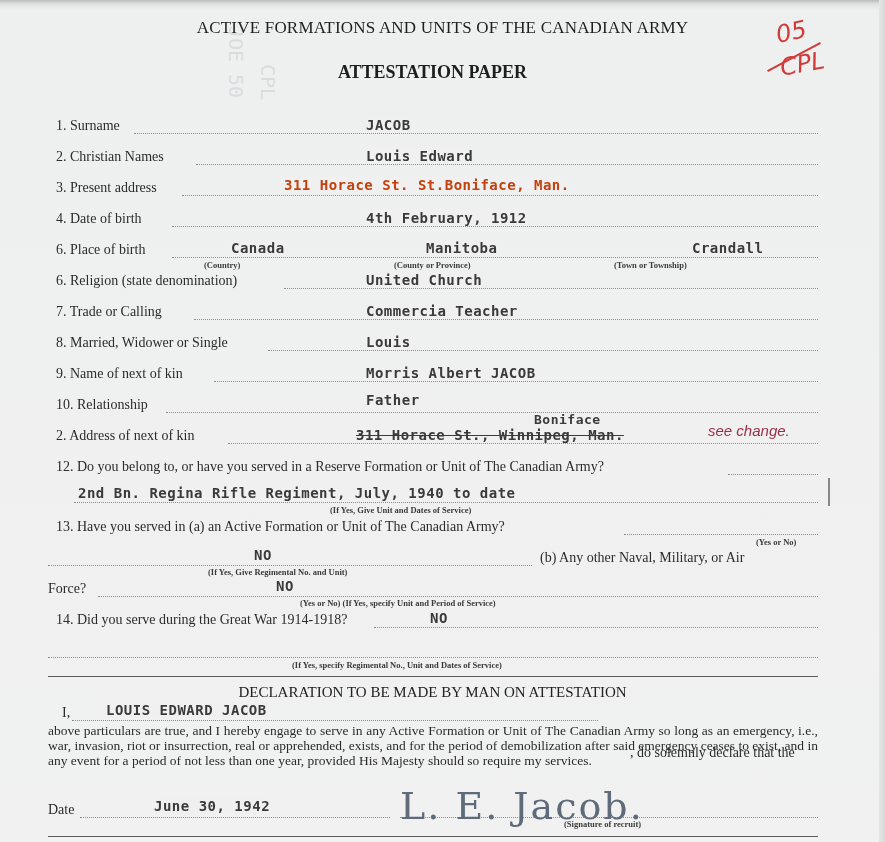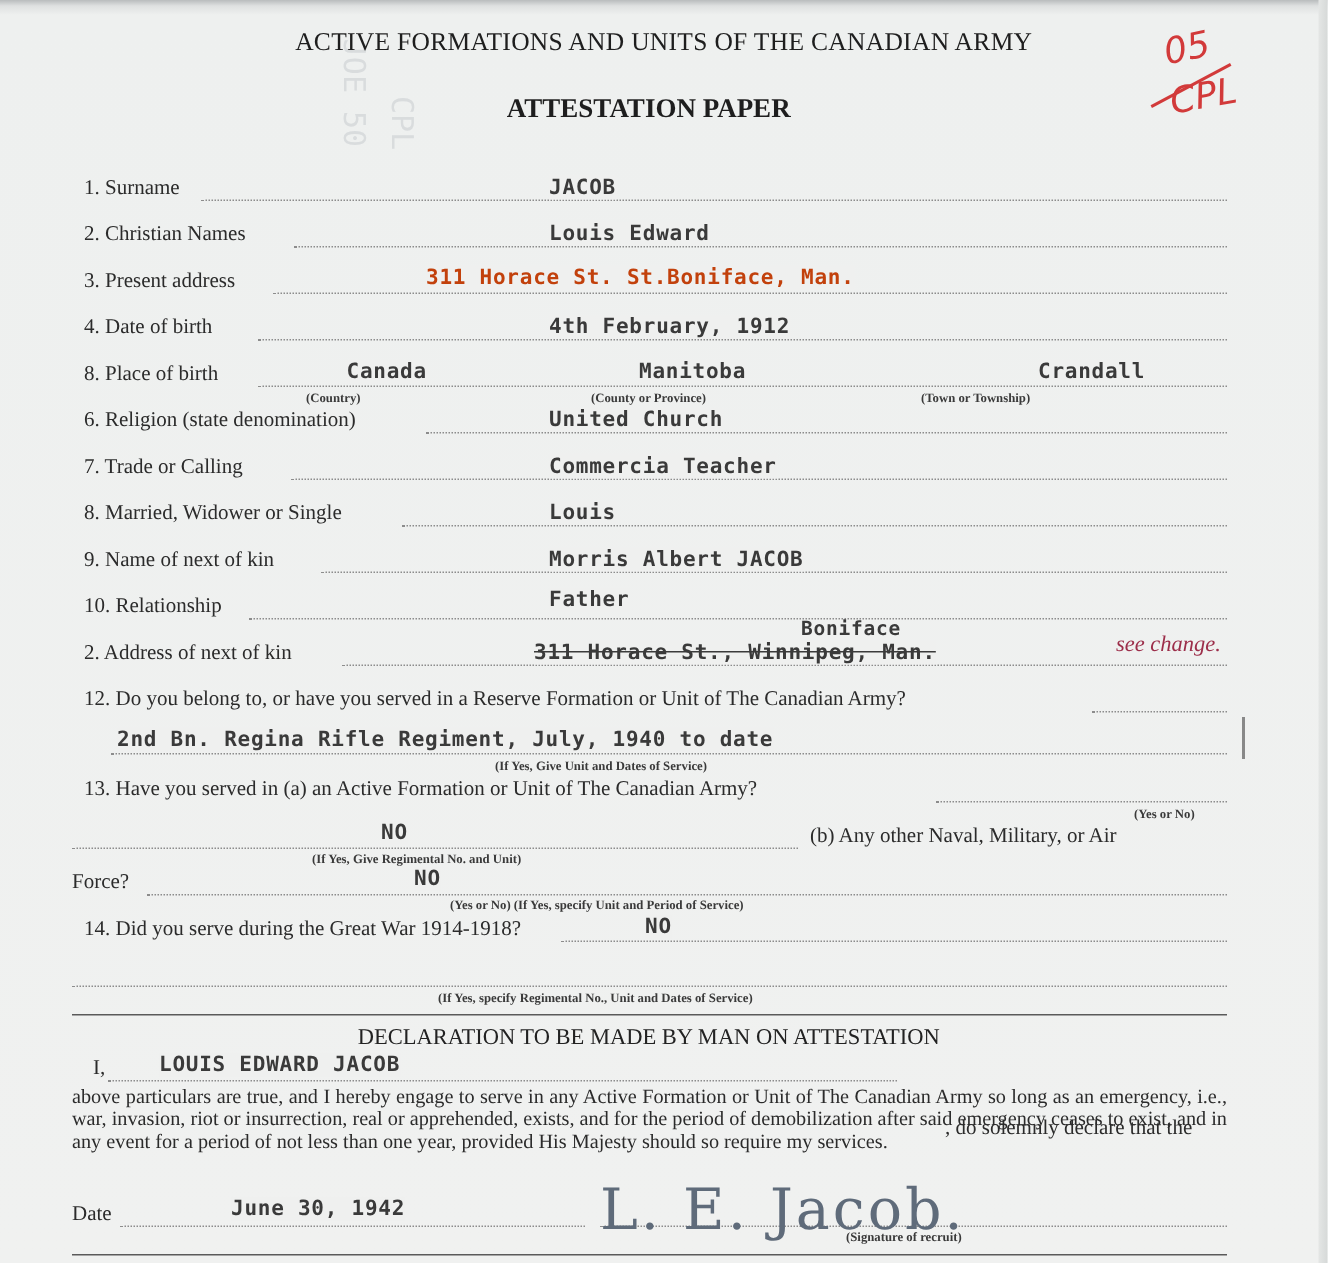--- a/index.html
+++ b/index.html
@@ -49,21 +49,21 @@
     color:#3a3a3a; letter-spacing:0.5px;
   }
   .val.blue { color:#c2410c; }
   .val.strike { text-decoration:line-through; text-decoration-color:#3b3b3b; }
   .sub {
     position:absolute; white-space:nowrap;
     font-family:"Liberation Serif", serif; font-size:8.5px; font-weight:bold; color:#3a3a3a;
   }
   .hand {
     position:absolute; white-space:nowrap; color:#9c2e4a;
-    font-family:Liberation Serif, serif; font-style:italic; font-size:15px;margin-left:36px;
+    font-family:Liberation Sans, sans-serif; font-style:italic; font-size:15px;
   }
   .rule { position:absolute; left:48px; width:770px; height:0; border-top:1.5px solid #5a5a5a; }
   .decl-title {
     position:absolute; left:0; width:865px; top:684px; text-align:center;
     font-family:"Liberation Serif", serif; font-size:15px; color:#222;
   }
   .para {
     position:absolute; left:48px; width:770px; top:710px;
     font-family:"Liberation Serif", serif; font-size:13.5px; line-height:15px; color:#2b2b2b;
     text-align:justify;
@@ -106,21 +106,21 @@
     <span class="val blue" style="left:228px;top:-3px;background:#eff0ef;">311 Horace St. St.Boniface, Man.</span>
   </div>
 
   <div class="row" style="top:211px;width:762px;">
     <span class="lbl">4. Date of birth</span>
     <div class="dots" style="left:116px;right:0;top:15px;"></div>
     <span class="val" style="left:310px;top:-1px;background:#eff0ef;">4th February, 1912</span>
   </div>
 
   <div class="row" style="top:242px;width:762px;">
-    <span class="lbl">8. Place of birth</span>
+    <span class="lbl">6. Place of birth</span>
     <div class="dots" style="left:116px;right:0;top:15px;"></div>
     <span class="val" style="left:175px;top:-2px;background:#eff0ef;">Canada</span>
     <span class="val" style="left:370px;top:-2px;background:#eff0ef;">Manitoba</span>
     <span class="val" style="left:636px;top:-2px;background:#eff0ef;">Crandall</span>
     <span class="sub" style="left:148px;top:18px;">(Country)</span>
     <span class="sub" style="left:338px;top:18px;">(County or Province)</span>
     <span class="sub" style="left:558px;top:18px;">(Town or Township)</span>
   </div>
 
   <div class="row" style="top:273px;width:762px;">

